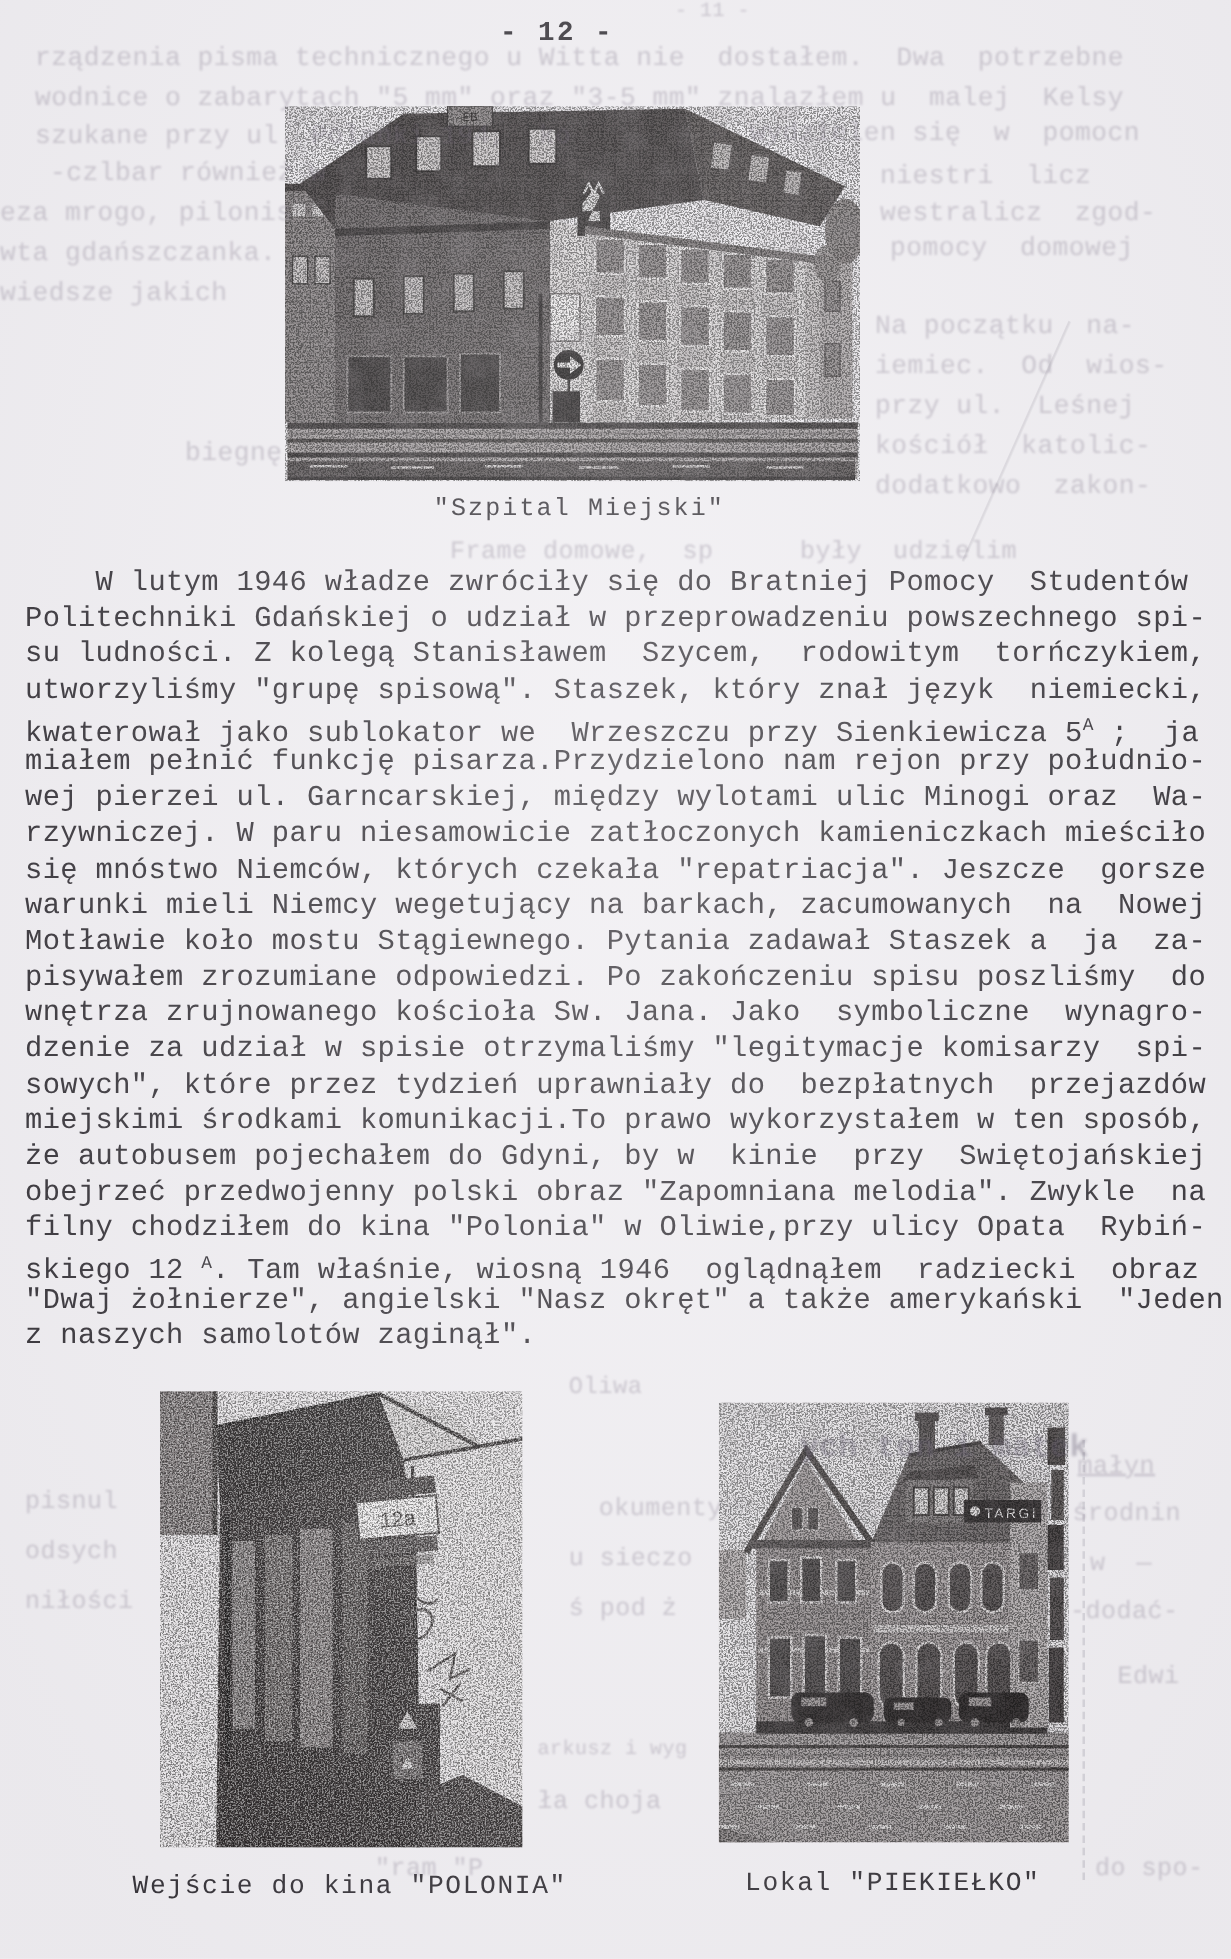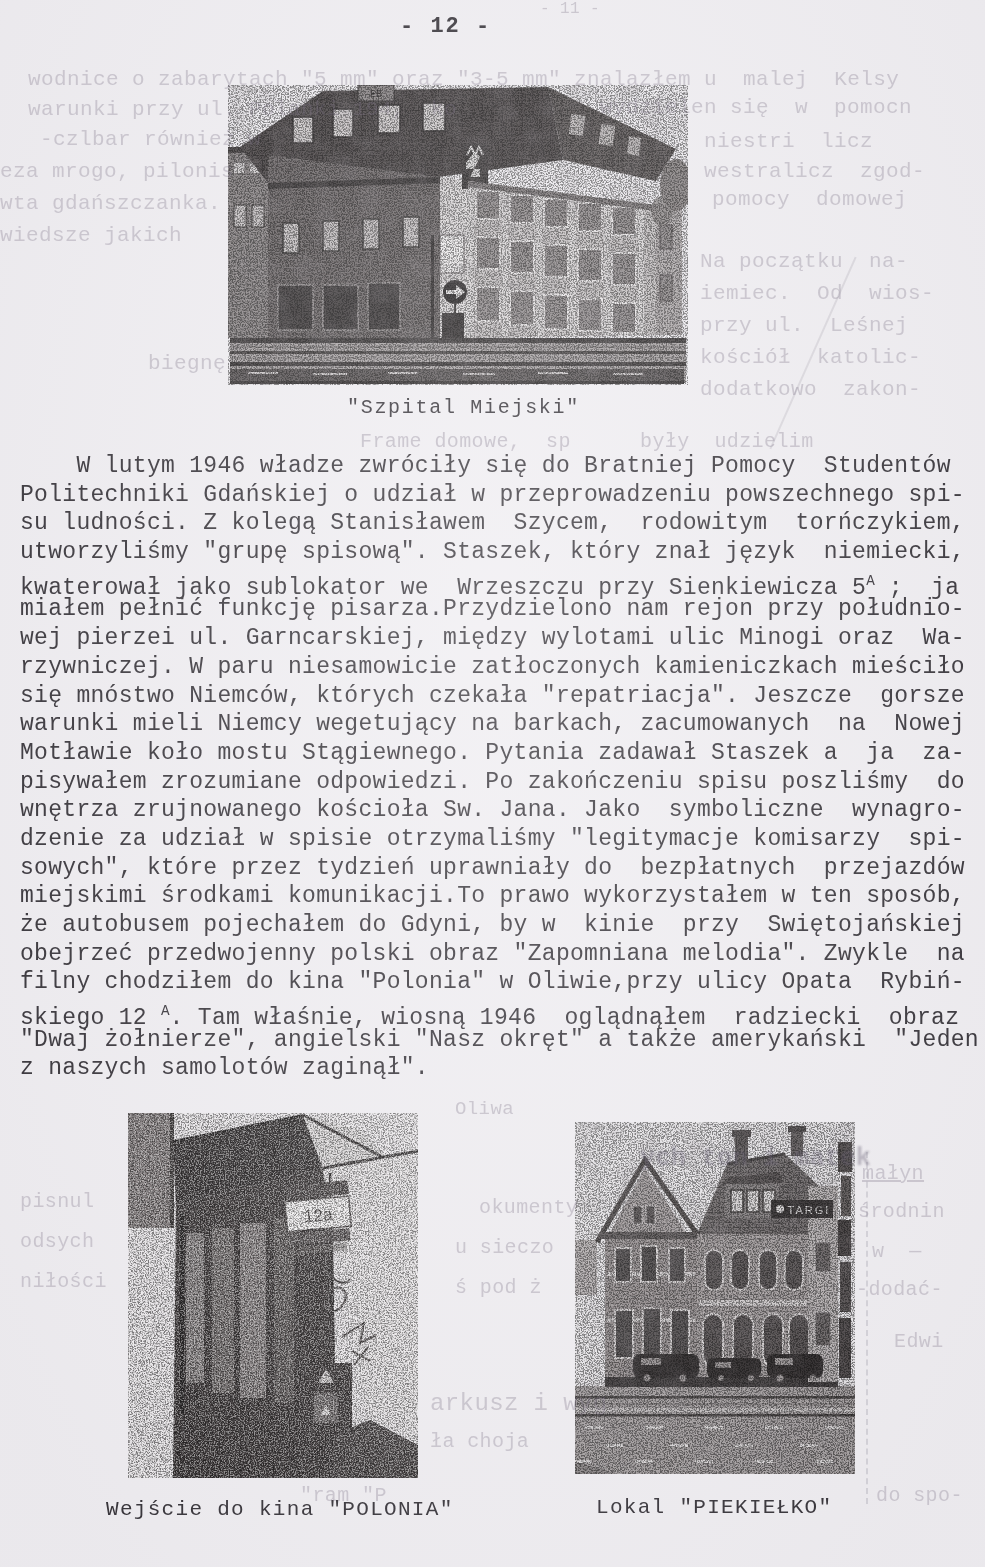--- a/index.html
+++ b/index.html
@@ -416,22 +416,23 @@
       <rect x="0" y="0" width="280" height="352" fill="#000" filter="url(#blotch)" opacity="0.15"></rect>
     </svg>
   </div>
 
   <div class="caption caption-piekielko">Lokal "PIEKIEŁKO"</div>
 
   <div class="crease"></div>
   <div class="fold-dash"></div>
   <div class="shade"></div>
 <div class="ghost" style="left: 540px; top: 0px; font-size: 16px;">- 11 -</div>
+    <div class="ghost" style="left: 28px; top: 36px; font-size: 21px;">rządzenia pisma technicznego u Witta nie  dostałem.  Dwa  potrzebne</div>
     <div class="ghost" style="left: 28px; top: 68px; font-size: 21px;">wodnice o zabarytach "5 mm" oraz "3-5 mm" znalazłem u  malej  Kelsy</div>
-    <div class="ghost" style="left: 28px; top: 98px; font-size: 21px;">warunki przy ul. Polanki 194,  ko</div>
+    <div class="ghost" style="left: 28px; top: 98px; font-size: 21px;">szukane przy ul. Polanki 194,  ko</div>
     <div class="ghost" style="left: 600px; top: 96px; font-size: 21px;">wydzielen się  w  pomocn</div>
     <div class="ghost" style="left: 40px; top: 128px; font-size: 21px; text-align: right;">-czlbar również w</div>
     <div class="ghost" style="left: 704px; top: 130px; font-size: 21px;">niestri  licz</div>
     <div class="ghost" style="left: 0px; top: 160px; font-size: 21px;">eza mrogo, pilonis</div>
     <div class="ghost" style="left: 704px; top: 160px; font-size: 21px;">westralicz  zgod-</div>
     <div class="ghost" style="left: 0px; top: 192px; font-size: 21px;">wta gdańszczanka.</div>
     <div class="ghost" style="left: 712px; top: 188px; font-size: 21px;">pomocy  domowej</div>
     <div class="ghost" style="left: 0px; top: 224px; font-size: 21px;">wiedsze jakich</div>
     <div class="ghost" style="left: 700px; top: 250px; font-size: 21px;">Na początku  na-</div>
     <div class="ghost" style="left: 700px; top: 282px; font-size: 21px;">iemiec.  Od  wios-</div>
@@ -447,17 +448,17 @@
     <div class="ghost" style="left: 455px; top: 1236px; font-size: 20px;">u sieczo</div>
     <div class="ghost" style="left: 455px; top: 1276px; font-size: 20px;">ś pod ż</div>
     <div class="ghost" style="left: 862px; top: 1162px; font-size: 20px; text-decoration: underline;">małyn</div>
     <div class="ghost" style="left: 858px; top: 1200px; font-size: 20px;">środnin</div>
     <div class="ghost" style="left: 872px; top: 1240px; font-size: 20px;">w  —</div>
     <div class="ghost" style="left: 856px; top: 1278px; font-size: 20px;">-dodać-</div>
     <div class="ghost" style="left: 894px; top: 1330px; font-size: 20px;">Edwi</div>
     <div class="ghost" style="left: 20px; top: 1190px; font-size: 20px;">pisnul</div>
     <div class="ghost" style="left: 20px; top: 1230px; font-size: 20px;">odsych</div>
     <div class="ghost" style="left: 20px; top: 1270px; font-size: 20px;">niłości</div>
-    <div class="ghost" style="left: 430px; top: 1390px; font-size: 24px;">arkusz i wyg</div>
+    <div class="ghost" style="left: 430px; top: 1390px; font-size: 16px;">arkusz i wyg</div>
     <div class="ghost" style="left: 430px; top: 1430px; font-size: 20px;">ła choja</div>
     <div class="ghost" style="left: 300px; top: 1484px; font-size: 20px;">"ram "P</div>
     <div class="ghost" style="left: 876px; top: 1484px; font-size: 20px;">do spo-</div>
   </div>
 
 </body></html>

